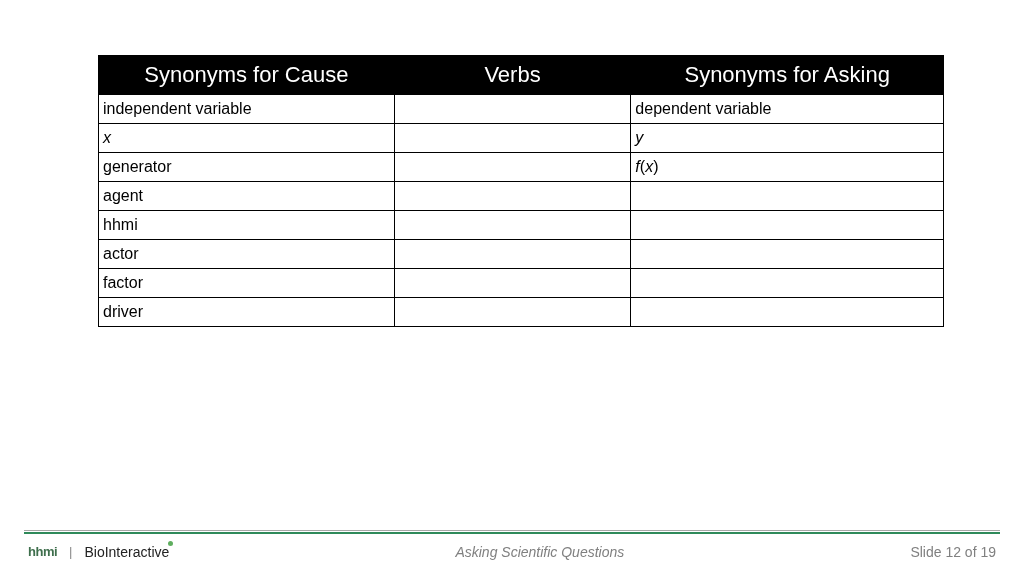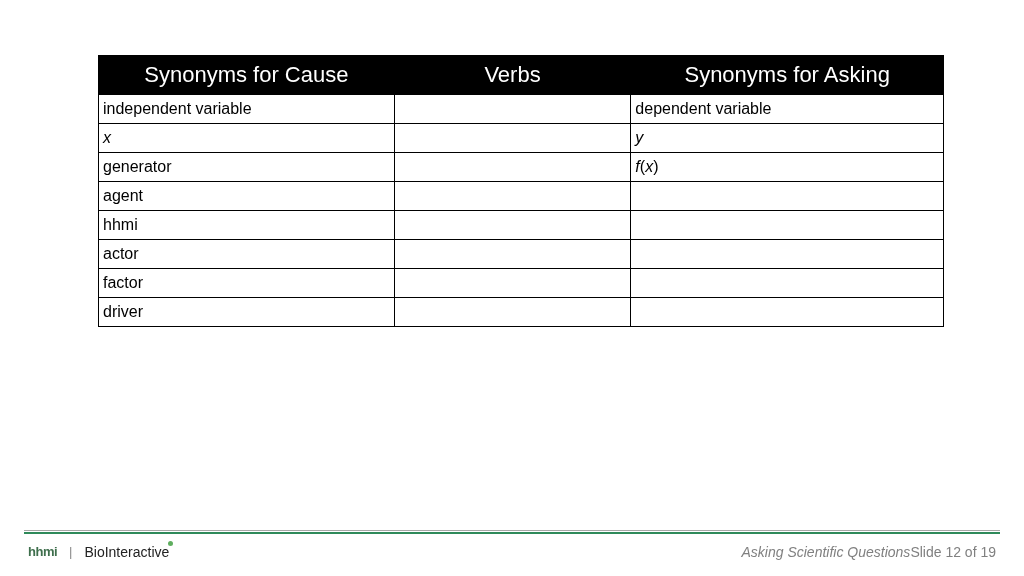--- a/index.html
+++ b/index.html
@@ -87,21 +87,21 @@
     position: absolute;
     right: -4px;
     top: -3px;
     width: 5px;
     height: 5px;
     border-radius: 50%;
     background: #5fae5f;
   }
   .footer-title {
     font-style: italic;
-    text-align: right;
+    text-align: center;
     flex: 1;
     color: #808080;
   }
   .footer-page {
     color: #808080;
     white-space: nowrap;
   }
 </style>
 </head>
 <body>

